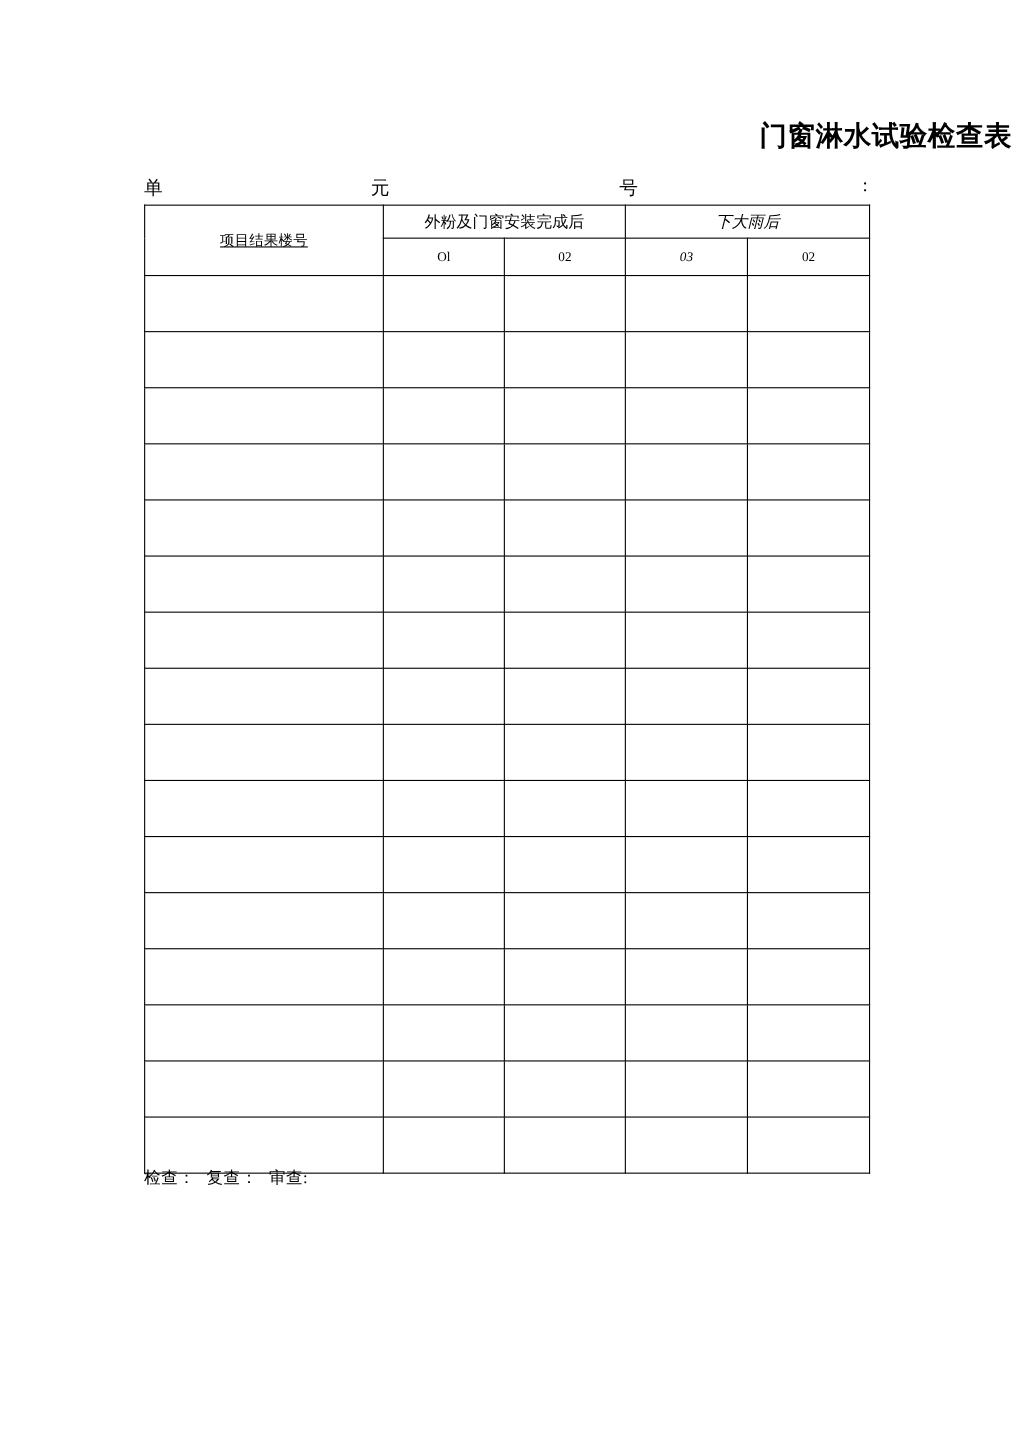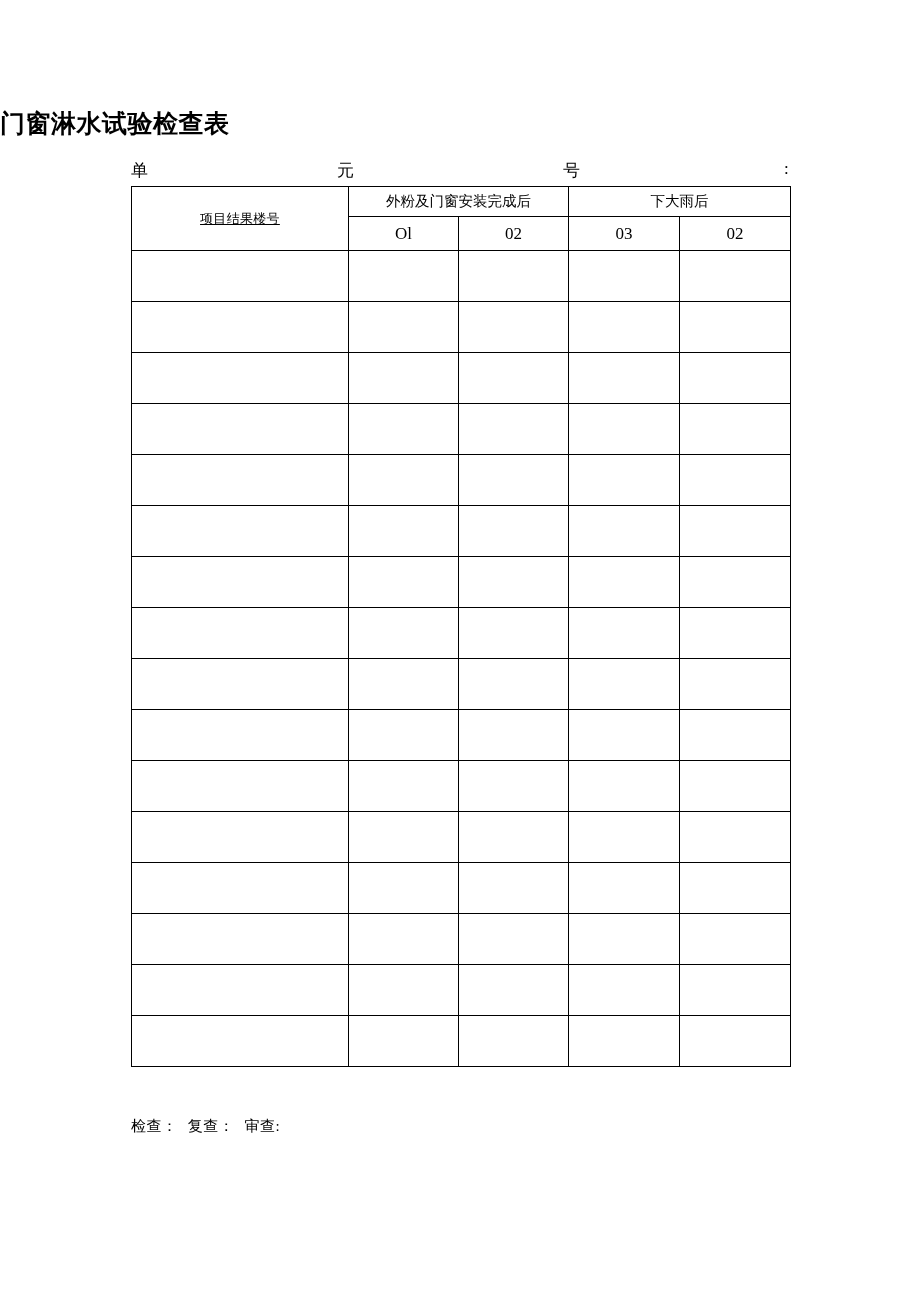--- a/index.html
+++ b/index.html
@@ -19,21 +19,21 @@
     position: relative;
     width: 920px;
     height: 1301px;
     box-sizing: border-box;
   }
   .doc-title {
     position: absolute;
     top: 107px;
     left: 0;
     width: 920px;
-    text-align: left;
+    text-align: right;
     font-family: "Liberation Sans", sans-serif;
     font-size: 25px;
     font-weight: bold;
     letter-spacing: 0.5px;
   }
   .unit-line {
     position: absolute;
     top: 159px;
     left: 131px;
     width: 660px;
@@ -71,33 +71,33 @@
   table.grid td {
     border: 1px solid #000000;
     text-align: center;
     vertical-align: middle;
     font-size: 14px;
     padding: 0;
   }
   td.c0 { width: 130px; }
   td.c1 { width: 132px; }
   td.c2 { width: 132px; }
-  td.c3 { width: 133px; }
+  td.c3 { width: 133px; font-style: italic; }
   td.c4 { width: 133px; }
   tr.head-row td { height: 29px; font-size: 14.5px; }
-  tr.sub-row td { height: 33px; font-size: 17px; }
+  tr.sub-row td { height: 33px; font-size: 12px; }
   tr.body-row td { height: 50px; }
   .corner-label {
     font-size: 13px;
     letter-spacing: 0.3px;
     text-decoration: underline;
   }
   .footer-line {
     position: absolute;
-    top: 1117px;
+    top: 1061px;
     left: 131px;
     font-size: 15px;
     letter-spacing: 0.5px;
   }
   .footer-line span { margin-right: 6px; }
 </style>
 </head>
 <body>
 
 <div class="page">

